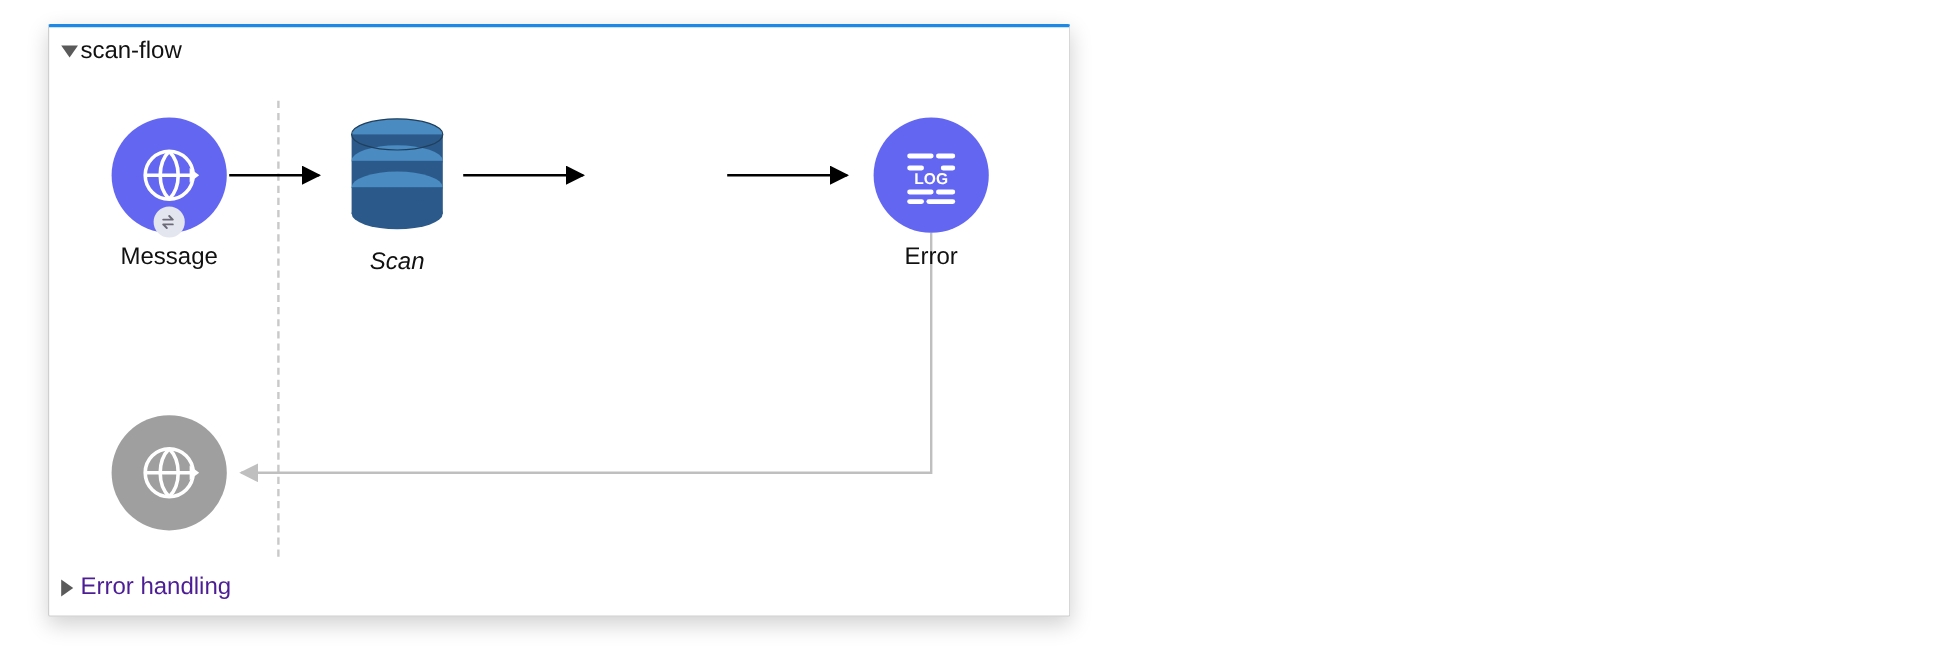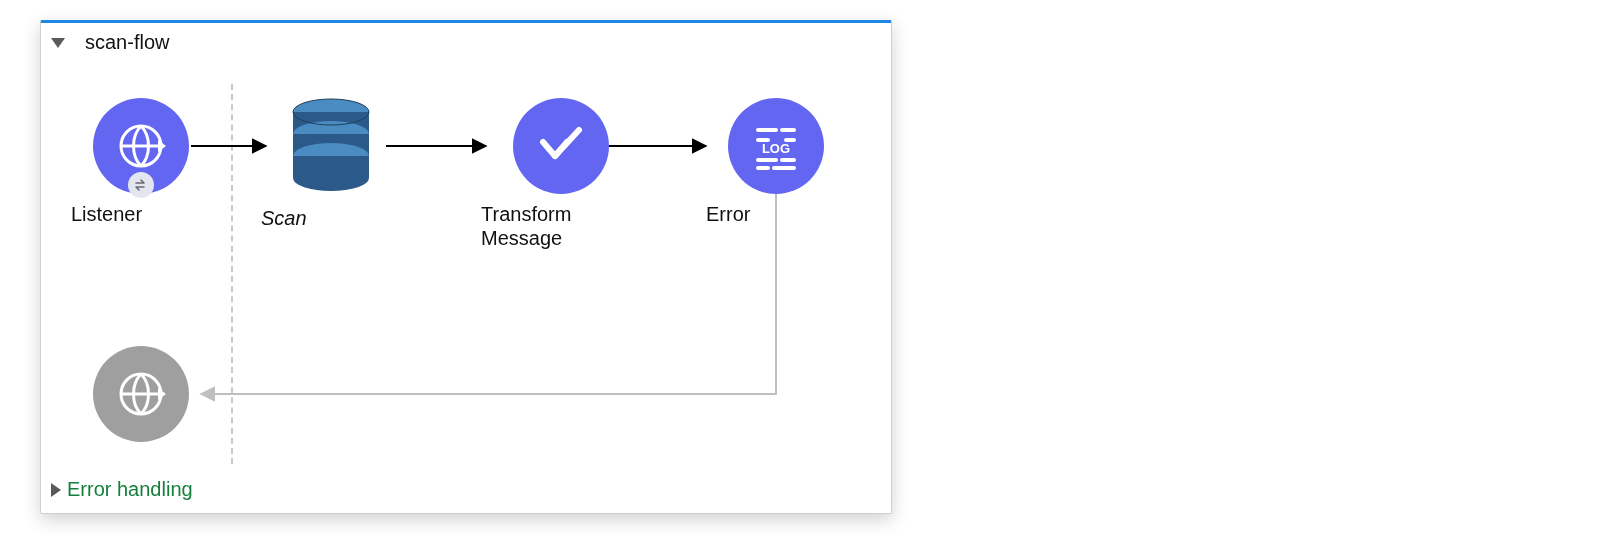--- a/index.html
+++ b/index.html
@@ -1,33 +1,33 @@
 <!DOCTYPE html>
 <html><head>
 <meta charset="utf-8">
 <style>
   html,body{margin:0;padding:0;background:#fff;font-family:-apple-system,BlinkMacSystemFont,"Segoe UI",Helvetica,Arial,sans-serif;}
   .page{width:1620px;height:544px;position:relative;}
   .canvas{position:absolute;left:40px;top:20px;width:850px;height:490px;background:#fff;
           border:1px solid #cfcfcf;border-top:3px solid #1e88e5;border-radius:2px;
           box-shadow:0 6px 18px rgba(0,0,0,0.18);}
-  .section-header{display:flex;align-items:center;gap:20px;padding:8px 10px 0 10px;font-size:20px;color:#111;}
+  .section-header{display:flex;align-items:center;gap:2px;padding:8px 10px 0 10px;font-size:20px;color:#111;}
   .tri{display:inline-block;width:0;height:0;}
   .tri-down{border-left:7px solid transparent;border-right:7px solid transparent;border-top:10px solid #5a5a5a;}
   .tri-right{border-top:7px solid transparent;border-bottom:7px solid transparent;border-left:10px solid #5a5a5a;}
   .flow-body{position:relative;width:100%;height:410px;}
-  .node{position:absolute;width:140px;text-align:left;}
+  .node{position:absolute;width:140px;text-align:center;}
   .circle{width:96px;height:96px;border-radius:50%;margin:0 auto;display:flex;align-items:center;justify-content:center;}
   .circle.purple{background:#6366F1;}
   .circle.gray{background:#9f9f9f;}
   .label{margin-top:8px;font-size:20px;color:#111;line-height:1.2;}
   .vline{position:absolute;top:30px;height:380px;border-left:2px dashed #c9c9c9;}
   svg.overlay{position:absolute;left:0;top:0;pointer-events:none;}
   .error-section{position:absolute;left:0;right:0;bottom:0;padding:10px 10px 12px 10px;
-                 display:flex;align-items:center;gap:6px;font-size:20px;color:#15803d;border-top:0;}
+                 display:flex;align-items:center;gap:6px;font-size:20px;color:#4c1d95;border-top:0;}
   
   .badge{position:absolute;bottom:-4px;left:50%;transform:translateX(-50%);
          width:26px;height:26px;border-radius:50%;background:#e4e6ef;display:flex;align-items:center;justify-content:center;}
 </style>
 </head>
 <body>
 
 <div class="page">
   <div class="canvas">
 
@@ -67,50 +67,40 @@
             <path d="M27 7 C17 17,17 37,27 47" fill="none" stroke="#fff" stroke-width="3"></path>
             <path d="M27 7 C37 17,37 37,27 47" fill="none" stroke="#fff" stroke-width="3"></path>
             <polygon points="44,21 52,27 44,33" fill="#fff"></polygon>
           </svg>
           <span class="badge">
             <svg width="14" height="14" viewBox="0 0 14 14">
               <path d="M2 5 L10 5 M10 5 L7 2 M2 9 L10 9 M2 9 L5 12" stroke="#6b6b78" stroke-width="1.6" fill="none" stroke-linecap="round"></path>
             </svg>
           </span>
         </div>
-        <div class="label">Listener</div>
+        <div class="label">Message</div>
       </div>
 
       <div class="node" style="left:220px;top:36px;font-style:italic;">
         <div style="width:108px;height:108px;margin:0 auto;">
           <svg width="108" height="108" viewBox="0 0 108 108">
 
             <ellipse cx="54" cy="22" rx="38" ry="13" fill="#4a8bc2"></ellipse>
             <rect x="16" y="22" width="76" height="22" fill="#2b5a8a"></rect>
             <ellipse cx="54" cy="44" rx="38" ry="13" fill="#4a8bc2"></ellipse>
             <rect x="16" y="44" width="76" height="22" fill="#2b5a8a"></rect>
             <ellipse cx="54" cy="66" rx="38" ry="13" fill="#4a8bc2"></ellipse>
             <rect x="16" y="66" width="76" height="22" fill="#2b5a8a"></rect>
             <ellipse cx="54" cy="88" rx="38" ry="13" fill="#2b5a8a"></ellipse>
             <ellipse cx="54" cy="22" rx="38" ry="13" fill="none" stroke="#1f3f5c" stroke-width="1"></ellipse>
           </svg>
         </div>
         <div class="label">Scan</div>
       </div>
 
-      <div class="node" style="left:440px;top:44px;width:160px;">
-        <div class="circle purple">
-          <svg width="56" height="56" viewBox="0 0 56 56">
-            <path d="M10 24 L22 38 L46 12" fill="none" stroke="#fff" stroke-width="6" stroke-linecap="round" stroke-linejoin="round"></path>
-            <path d="M22 38 L34 24" fill="none" stroke="#fff" stroke-width="6" stroke-linecap="round"></path>
-          </svg>
-        </div>
-        <div class="label" style="white-space:pre-line;">Transform
-Message</div>
-      </div>
 
       <div class="node" style="left:665px;top:44px;">
         <div class="circle purple">
           <svg width="60" height="60" viewBox="0 0 60 60">
             <g stroke="#fff" stroke-width="4" stroke-linecap="round">
               <line x1="12" y1="14" x2="30" y2="14"></line>
                 <line x1="36" y1="14" x2="48" y2="14"></line>
               <line x1="12" y1="24" x2="22" y2="24"></line>
                 <line x1="40" y1="24" x2="48" y2="24"></line>
               <line x1="12" y1="44" x2="30" y2="44"></line>

